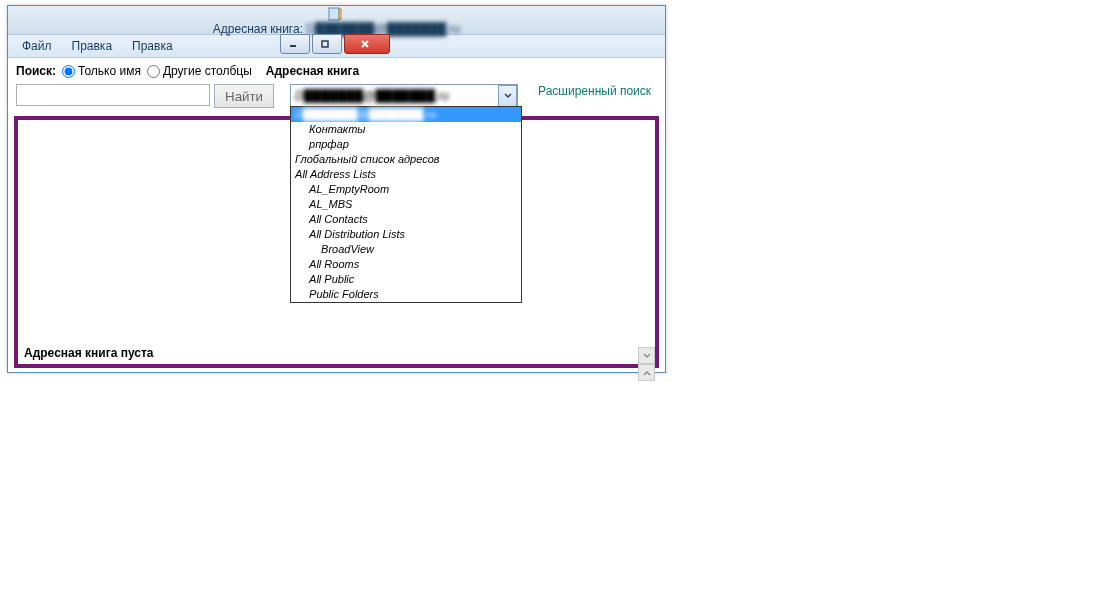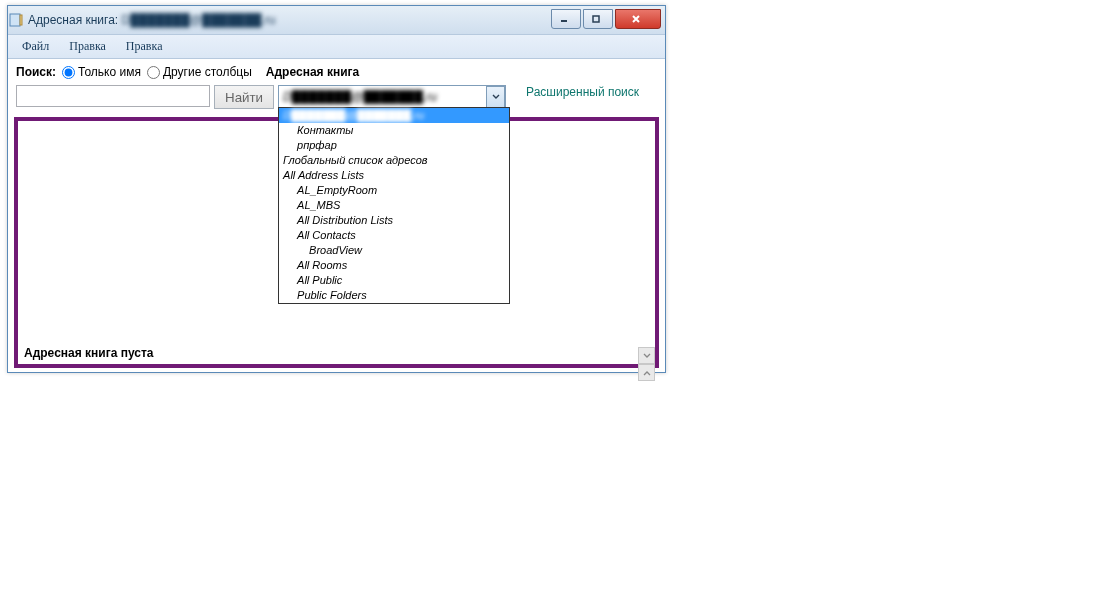--- a/index.html
+++ b/index.html
@@ -26,20 +26,21 @@
     flex-direction: column;
   }
   .titlebar {
     height: 28px;
     background: linear-gradient(#e6eff7, #cfdeee);
     border-bottom: 1px solid #b6c9de;
     display: flex;
     align-items: center;
     padding-left: 0;
     position: relative;
+    flex-direction: column;
   }
   .titlebar svg {
     flex-shrink: 0;
     margin-right: 4px;
   }
   .title-text {
     flex: 1;
     color: #1a3c5a;
     font-size: 12px;
     white-space: nowrap;
@@ -74,21 +75,20 @@
   .menubar {
     display: flex;
     padding: 2px 4px;
     background: linear-gradient(#e8f0fa, #dbe7f5);
     border-bottom: 1px solid #b6c9de;
   }
   .menuitem {
     padding: 2px 10px;
     color: #183b5b;
     cursor: default;
-    font-family: Liberation Serif, serif;
   }
   .toolbar {
     display: flex;
     align-items: flex-end;
     padding: 6px 8px 4px 8px;
     gap: 6px;
     flex-wrap: nowrap;
   }
   .bold {
     font-weight: bold;
@@ -121,20 +121,21 @@
   }
   .findbtn {
     height: 24px;
     border: 1px solid #a7b0ba;
     background: linear-gradient(#f4f4f4, #e4e4e4);
     padding: 0 10px;
     color: #666;
     cursor: default;
   }
   .combo-wrap {
+    margin-left: 12px;
     position: relative;
     font-style: italic;
   }
   .combo {
     width: 222px;
     height: 22px;
     border: 1px solid #7f9db9;
     background: #fff;
     display: flex;
     align-items: center;
@@ -285,22 +286,22 @@
         </div>
       </div>
       <div class="dropdown">
         <div class="dd-item sel"><span>D███████@███████.ru</span></div>
         <div class="dd-item ind1">Контакты</div>
         <div class="dd-item ind1">рпрфар</div>
         <div class="dd-item">Глобальный список адресов</div>
         <div class="dd-item">All Address Lists</div>
         <div class="dd-item ind1">AL_EmptyRoom</div>
         <div class="dd-item ind1">AL_MBS</div>
+        <div class="dd-item ind1">All Contacts</div>
         <div class="dd-item ind1">All Distribution Lists</div>
-        <div class="dd-item ind1">All Contacts</div>
         <div class="dd-item ind2">BroadView</div>
         <div class="dd-item ind1">All Rooms</div>
         <div class="dd-item ind1">All Public</div>
         <div class="dd-item ind1">Public Folders</div>
       </div>
     </div>
 
     <span class="advlink">Расширенный поиск</span>
   </div>
 

